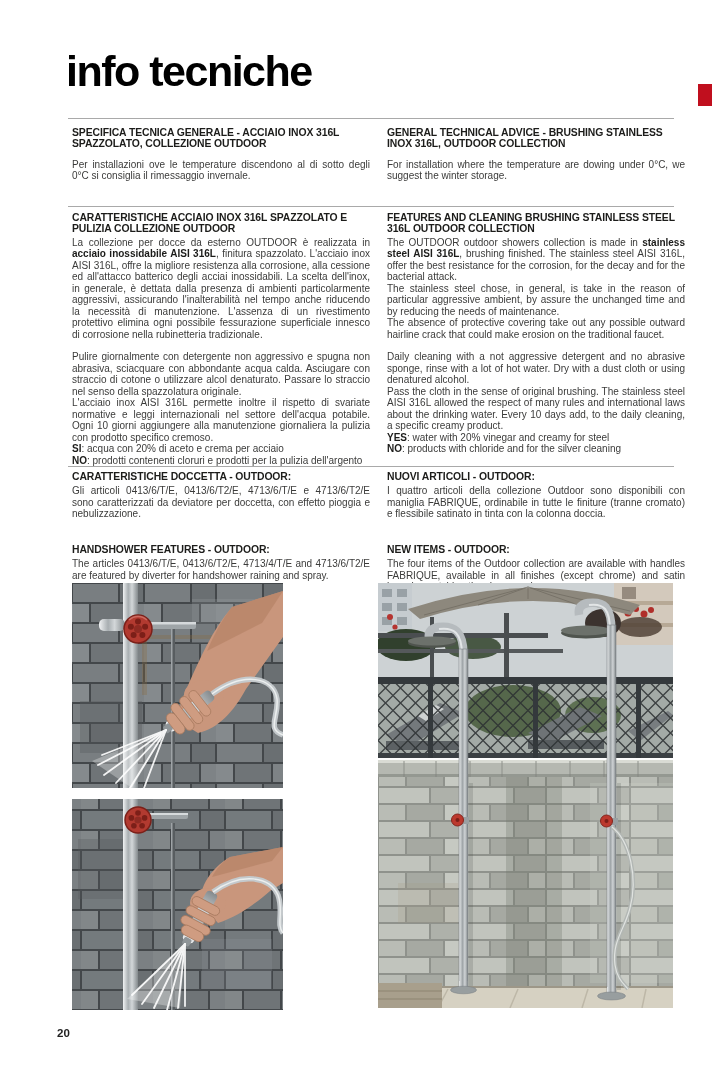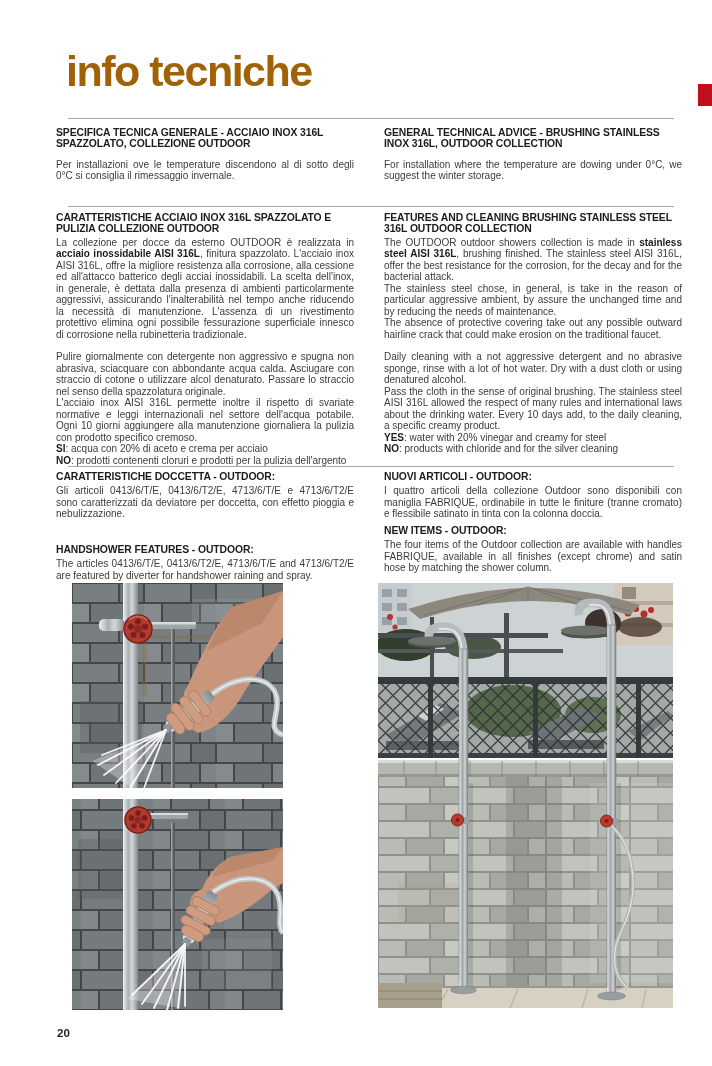--- a/index.html
+++ b/index.html
@@ -4,35 +4,35 @@
 <style>
   html,body{margin:0;padding:0;background:#e9e9e9;}
   .page{
     position:relative;width:712px;height:1066px;background:#ffffff;
     font-family:"Liberation Sans","DejaVu Sans",sans-serif;overflow:hidden;
     margin:0 auto;
   }
   h1.title{
     position:absolute;left:66px;top:48px;margin:0;
     font-size:43px;line-height:46px;font-weight:700;letter-spacing:-1.5px;
-    color:#a16207;
+    color:#000000;
   }
   .red-mark{position:absolute;right:0;top:84px;width:14px;height:22px;background:#c00f1e;}
   .rule{position:absolute;left:68px;width:606px;height:1px;background:#a9a9a9;}
   .r0{top:118px}.r1{top:206px}.r2{top:466px}
-  section.cols{position:absolute;left:56px;width:613px;display:grid;grid-template-columns:298px 298px;column-gap:30px;}
+  section.cols{position:absolute;left:72px;width:613px;display:grid;grid-template-columns:298px 298px;column-gap:17px;}
   .s1{top:127px}.s2{top:212px}.s3{top:471px}
   h2,h3{margin:0;font-size:10.4px;line-height:11.4px;font-weight:700;color:#1c1c1a;letter-spacing:-0.1px;}
   .s1 h2{margin-bottom:9px;}
   .s2 h2{margin-bottom:2px;}
   .s3 h3{margin-bottom:3px;}
   p{margin:0;font-size:10px;line-height:11.5px;color:#3b3b3a;text-align:justify;}
   p.gap{margin-top:11px;}
   .blk2l{margin-top:24px;}
-  .blk2r{margin-top:5px;}
+  .blk2r{margin-top:24px;}
   .b{font-weight:700;color:#1c1c1a;}
   .photo{position:absolute;display:block;}
   #ph1{left:72px;top:583px;}
   #ph2{left:72px;top:799px;}
   #ph3{left:378px;top:583px;}
   .pagenum{position:absolute;left:57px;top:1027px;font-size:11.5px;font-weight:700;color:#222;}
 </style>
 </head>
 <body>
 
@@ -80,21 +80,21 @@
   <div class="rule r2"></div>
 
   <section class="cols s3">
     <div>
       <div>
         <h3>CARATTERISTICHE DOCCETTA - OUTDOOR:</h3>
         <p>Gli articoli 0413/6/T/E, 0413/6/T2/E, 4713/6/T/E e 4713/6/T2/E sono caratterizzati da deviatore per doccetta, con effetto pioggia e nebulizzazione.</p>
       </div>
       <div class="blk2l">
         <h3>HANDSHOWER FEATURES - OUTDOOR:</h3>
-        <p>The articles 0413/6/T/E, 0413/6/T2/E, 4713/6/T/E and 4713/6/T2/E are featured by diverter for handshower raining and spray.</p>
+        <p>The articles 0413/6/T/E, 0413/6/T2/E, 4713/4/T/E and 4713/6/T2/E are featured by diverter for handshower raining and spray.</p>
       </div>
     </div>
     <div>
       <div>
         <h3>NUOVI ARTICOLI - OUTDOOR:</h3>
         <p>I quattro articoli della collezione Outdoor sono disponibili con maniglia FABRIQUE, ordinabile in tutte le finiture (tranne cromato) e flessibile satinato in tinta con la colonna doccia.</p>
       </div>
       <div class="blk2r">
         <h3>NEW ITEMS - OUTDOOR:</h3>
         <p>The four items of the Outdoor collection are available with handles FABRIQUE, available in all finishes (except chrome) and satin hose by matching the shower column.</p>

